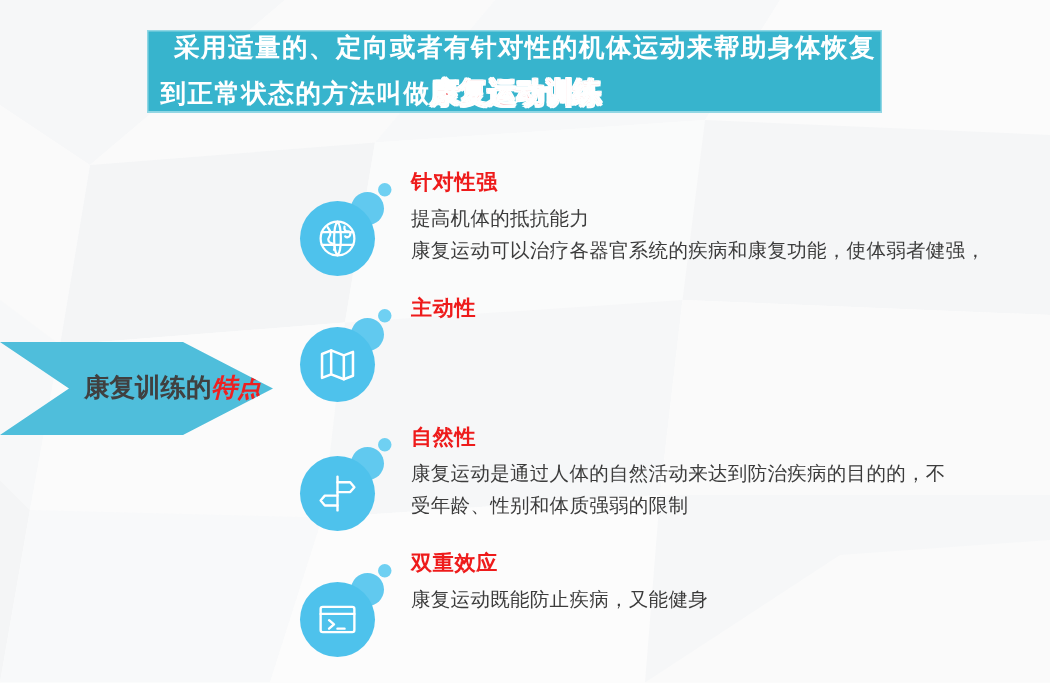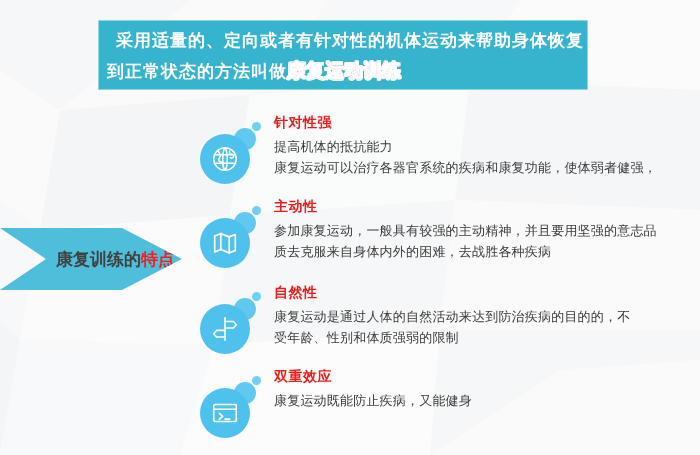--- a/index.html
+++ b/index.html
@@ -8,21 +8,21 @@
     width:700px;height:455px;overflow:hidden;position:relative;
     background:#fcfcfc;
     font-family:"DejaVu Sans","Liberation Sans",sans-serif;
   }
 
   
   #bg-facets{position:absolute;left:0;top:0;width:700px;height:455px;z-index:0;}
 
   
   #header-banner{
-    position:absolute;left:98px;top:20px;width:490px;height:70px;z-index:3;
+    position:absolute;left:98px;top:20px;width:490px;height:55px;z-index:3;
     background:#37b4cd;
     border:1px solid #8fd6e4;
     box-sizing:border-box;
     display:flex;flex-direction:column;justify-content:center;
   }
   .banner-line{
     color:#ffffff;font-weight:bold;font-size:17px;line-height:30px;
     letter-spacing:1px;white-space:nowrap;
   }
   #banner-line-1{text-align:center;padding-left:14px;}
@@ -43,21 +43,21 @@
     background:#4fbedb;
     -webkit-clip-path:polygon(0 0, 122px 0, 182px 50%, 122px 100%, 0 100%, 46px 50%);
     clip-path:polygon(0 0, 122px 0, 182px 50%, 122px 100%, 0 100%, 46px 50%);
     display:flex;align-items:center;
   }
   #left-ribbon-text{
     padding-left:56px;font-size:17px;font-weight:bold;white-space:nowrap;
     line-height:62px;
   }
   .ribbon-dark{color:#404040;}
-  .ribbon-red{color:#ee2020;}
+  .ribbon-red{color:#ee2020;font-style:italic;}
 
   
   .feature-row{
     position:absolute;left:196px;z-index:3;width:500px;height:86px;
   }
   #feature-row-0{top:112px;}
   #feature-row-1{top:196px;}
   #feature-row-2{top:282px;}
   #feature-row-3{top:366px;}
 
@@ -159,24 +159,20 @@
     <div class="icon-glyph">
       <svg width="30" height="30" viewBox="0 0 32 32" fill="none" stroke="#ffffff" stroke-width="1.8" stroke-linecap="round" stroke-linejoin="round">
         <path d="M5 8.5 L11.5 6 L20.5 9.5 L27 7 L27 24 L20.5 26.5 L11.5 23 L5 25.5 Z"></path>
         <path d="M11.5 6 L11.5 23"></path>
         <path d="M20.5 9.5 L20.5 26.5"></path>
       </svg>
     </div>
   </div>
   <div class="feature-text">
     <p class="feature-title">主动性</p>
-    <p class="feature-body">
-      <span>参加康复运动，一般具有较强的主动精神，并且要用坚强的意志品</span>
-      <span>质去克服来自身体内外的困难，去战胜各种疾病</span>
-    </p>
   </div>
 </div>
 
 <div class="feature-row" id="feature-row-2">
   <div class="icon-cluster">
     <div class="icon-bubble-small"></div>
     <div class="icon-bubble-mid"></div>
     <div class="icon-main"></div>
     <div class="icon-glyph">
       <svg width="30" height="30" viewBox="0 0 32 32" fill="none" stroke="#ffffff" stroke-width="1.7" stroke-linecap="round" stroke-linejoin="round">

